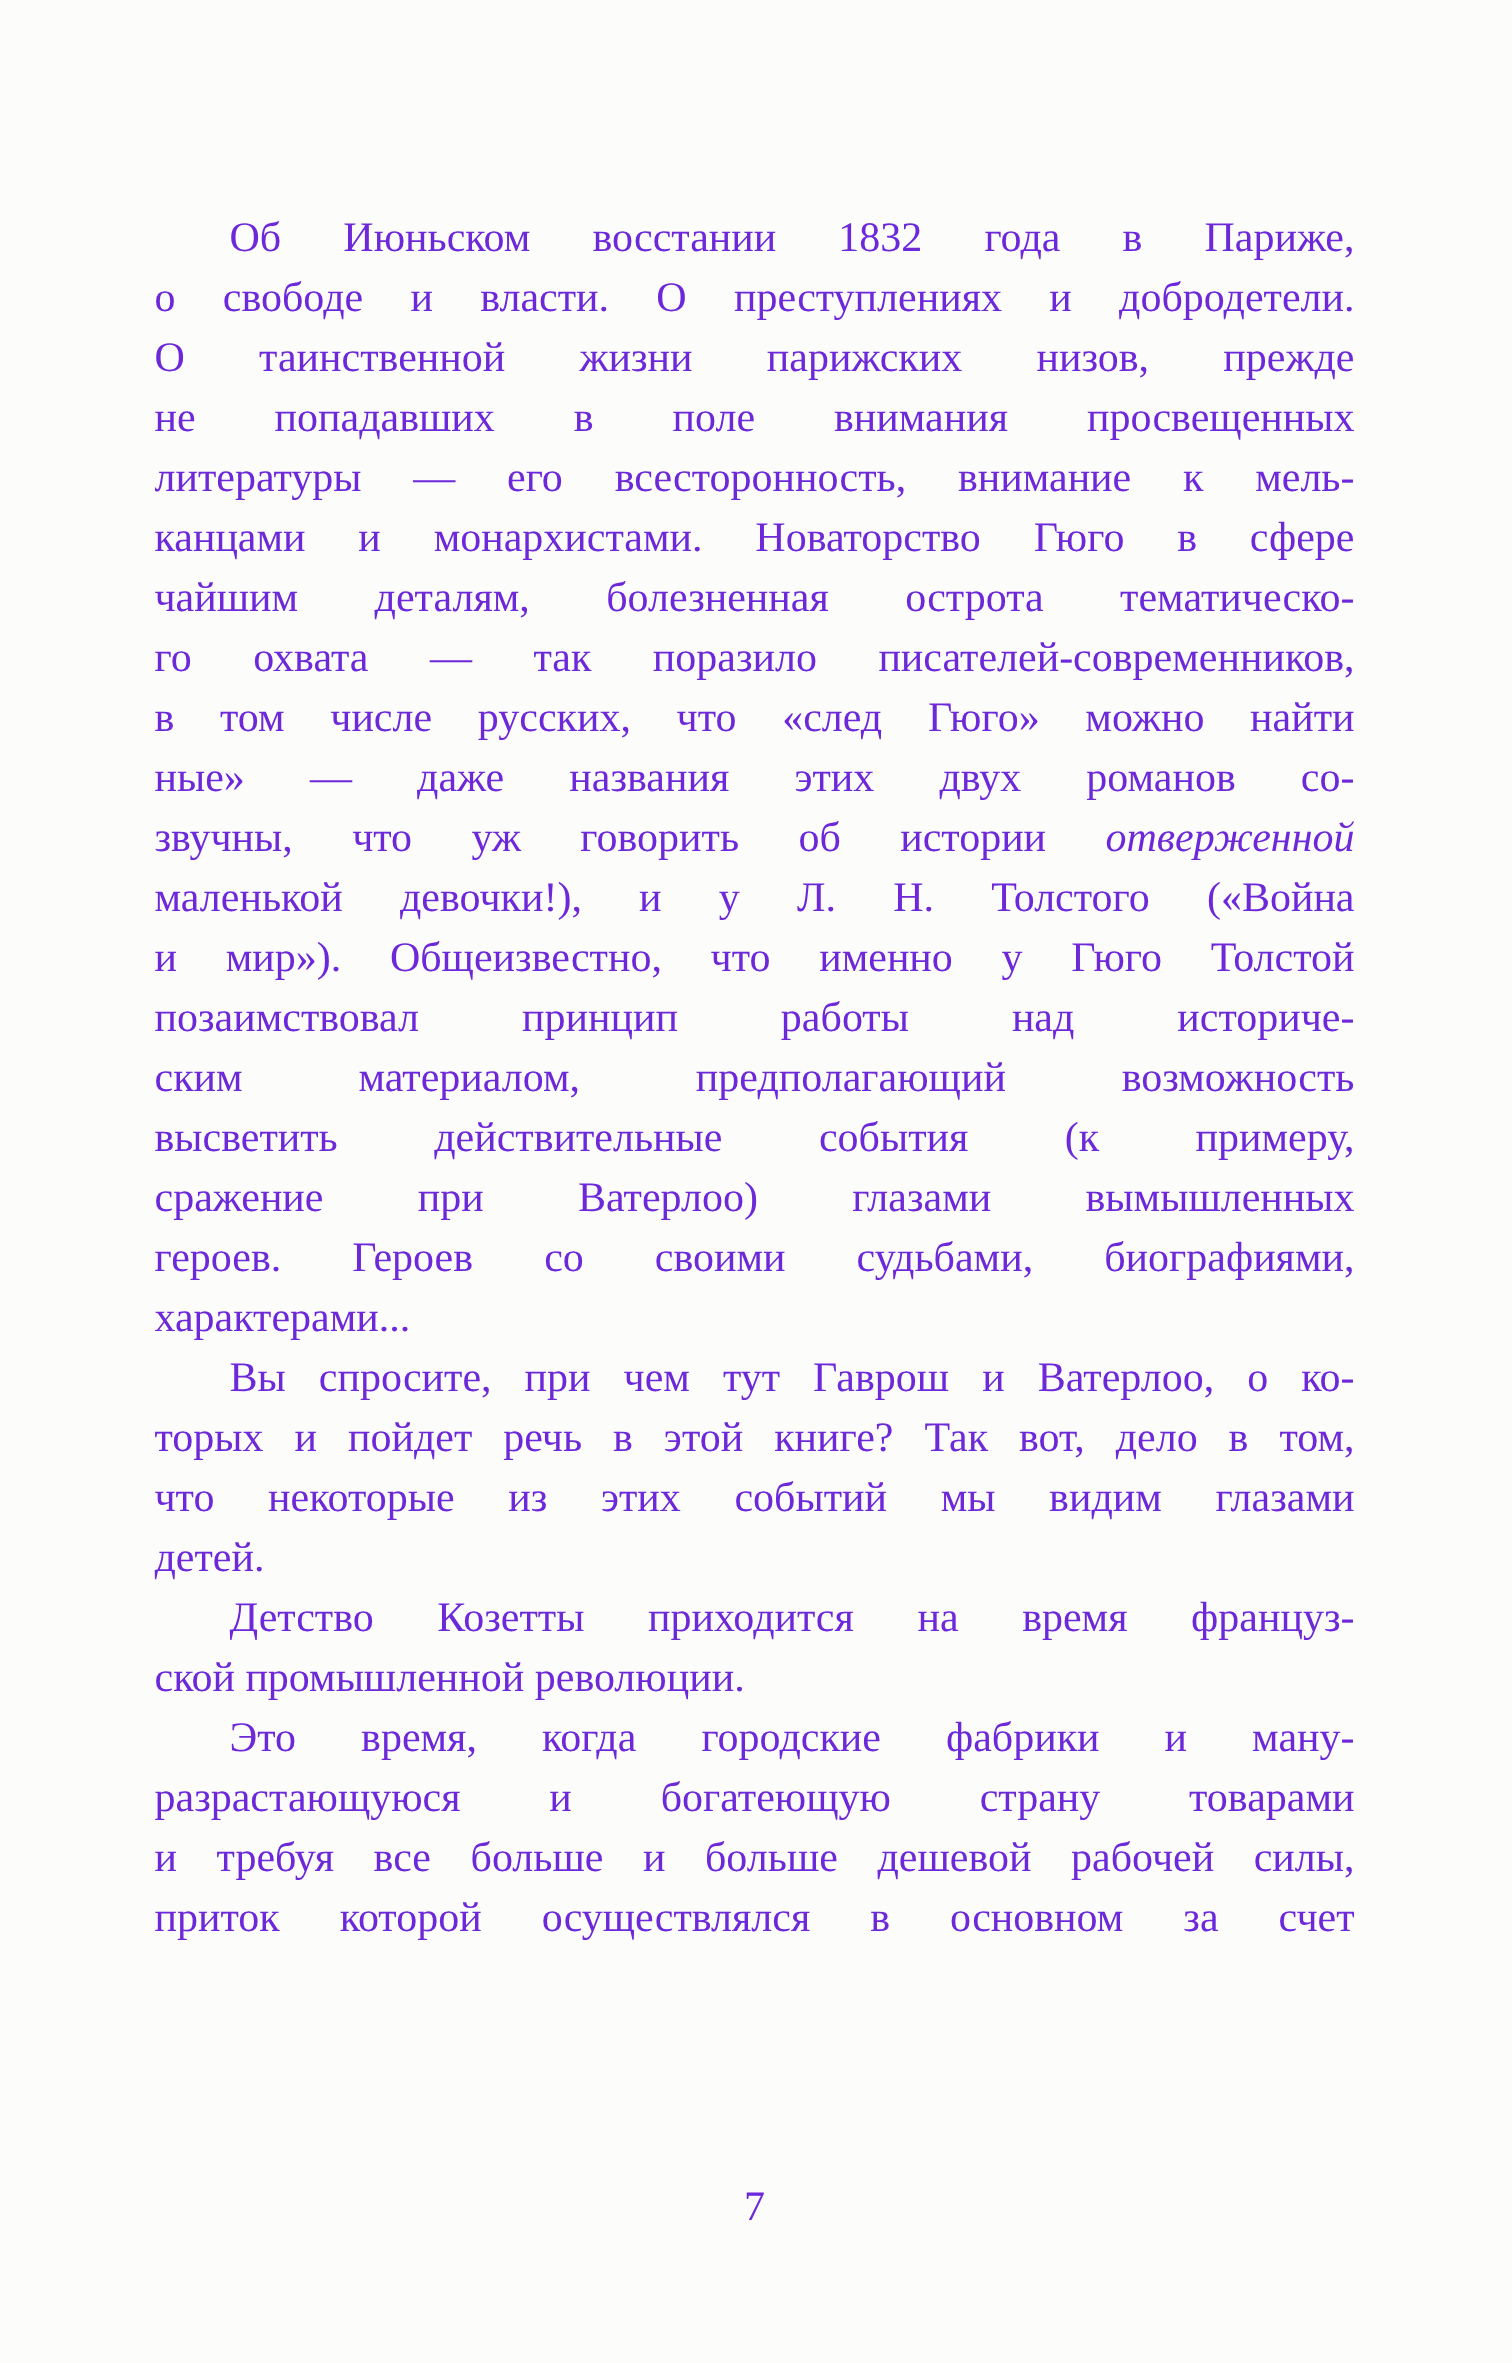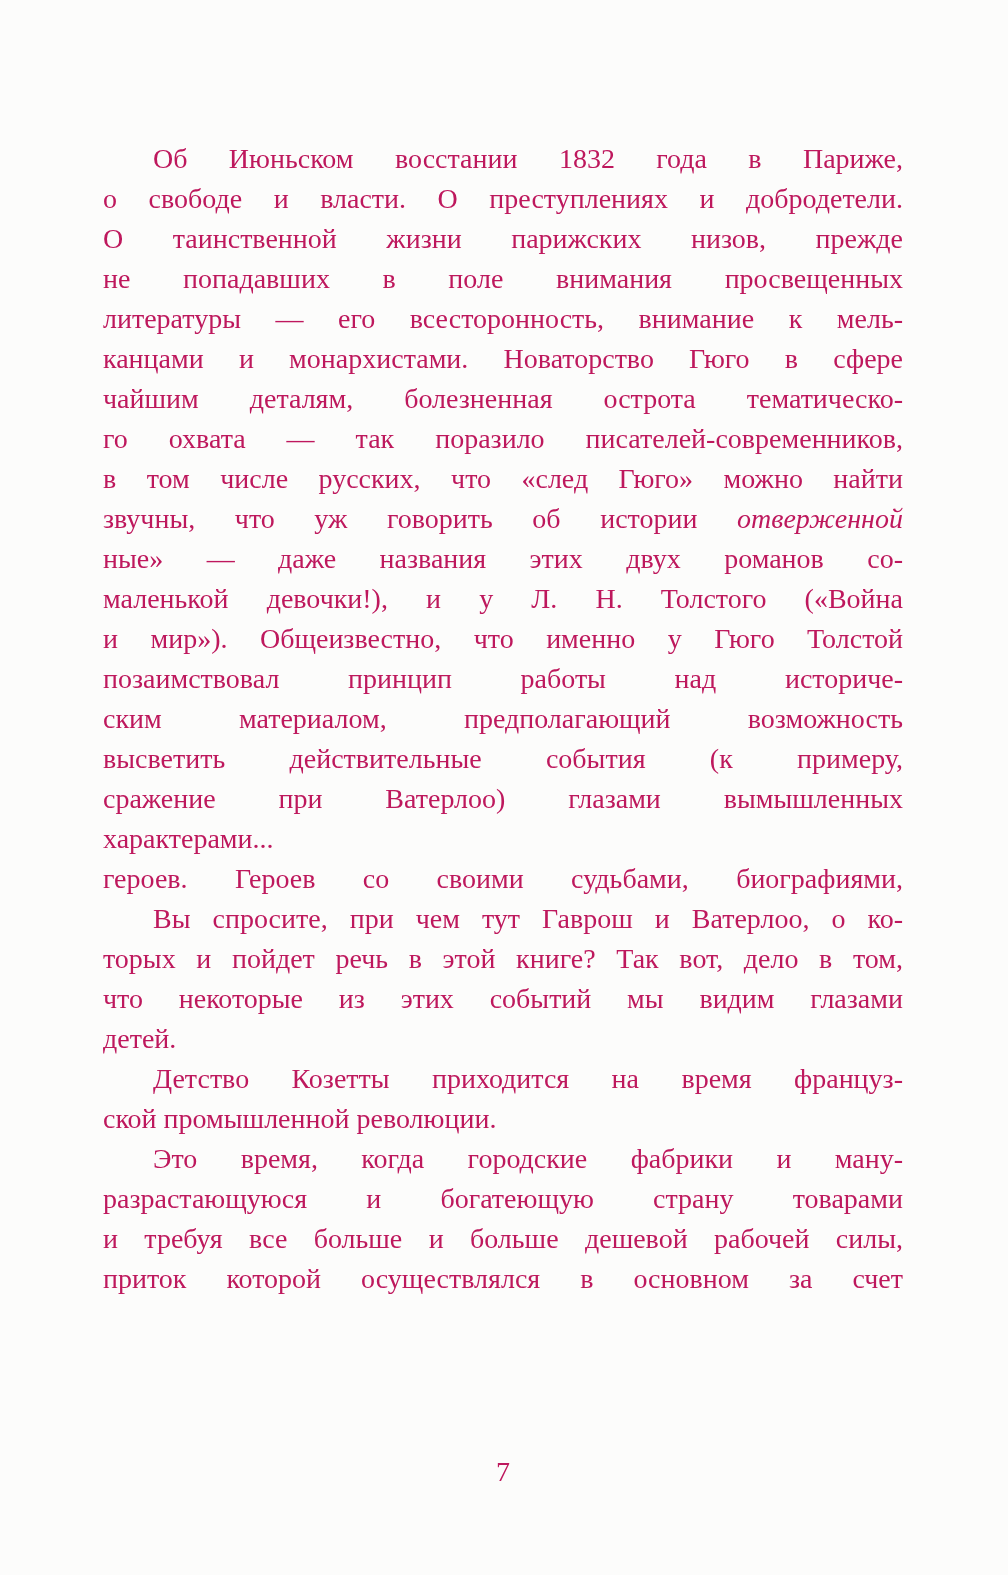--- a/index.html
+++ b/index.html
@@ -6,21 +6,21 @@
     margin: 0;
     padding: 0;
     background: #e8e8e8;
   }
   .page {
     position: relative;
     width: 1008px;
     height: 1575px;
     margin: 0 auto;
     background: #fcfcfb;
-    color: #be185d;
+    color: #6d28d9;
     font-family: "Liberation Serif", "DejaVu Serif", serif;
     overflow: hidden;
   }
   .text-block {
     position: absolute;
     left: 103px;
     top: 139px;
     width: 800px;
     font-size: 28px;
   }
@@ -60,30 +60,30 @@
   <div class="text-block">
       <div class="line indent"><span>Об Июньском восстании 1832 года в Париже,</span></div>
       <div class="line"><span>о свободе и власти. О преступлениях и добродетели.</span></div>
       <div class="line"><span>О таинственной жизни парижских низов, прежде</span></div>
       <div class="line"><span>не попадавших в поле внимания просвещенных</span></div>
       <div class="line"><span>литературы — его всесторонность, внимание к мель-</span></div>
       <div class="line"><span>канцами и монархистами. Новаторство Гюго в сфере</span></div>
       <div class="line"><span>чайшим деталям, болезненная острота тематическо-</span></div>
       <div class="line"><span>го охвата — так поразило писателей-современников,</span></div>
       <div class="line"><span>в том числе русских, что «след Гюго» можно найти</span></div>
+      <div class="line"><span>ные» — даже названия этих двух романов со-</span></div>
       <div class="line"><span>звучны, что уж говорить об истории </span><span class="italic">отверженной</span></div>
-      <div class="line"><span>ные» — даже названия этих двух романов со-</span></div>
       <div class="line"><span>маленькой девочки!), и у Л. Н. Толстого («Война</span></div>
       <div class="line"><span>и мир»). Общеизвестно, что именно у Гюго Толстой</span></div>
       <div class="line"><span>позаимствовал принцип работы над историче-</span></div>
       <div class="line"><span>ским материалом, предполагающий возможность</span></div>
       <div class="line"><span>высветить действительные события (к примеру,</span></div>
       <div class="line"><span>сражение при Ватерлоо) глазами вымышленных</span></div>
+      <div class="line"><span>героев. Героев со своими судьбами, биографиями,</span></div>
       <div class="line flush"><span>характерами...</span></div>
-      <div class="line"><span>героев. Героев со своими судьбами, биографиями,</span></div>
       <div class="line indent"><span>Вы спросите, при чем тут Гаврош и Ватерлоо, о ко-</span></div>
       <div class="line"><span>торых и пойдет речь в этой книге? Так вот, дело в том,</span></div>
       <div class="line"><span>что некоторые из этих событий мы видим глазами</span></div>
       <div class="line flush"><span>детей.</span></div>
       <div class="line indent"><span>Детство Козетты приходится на время француз-</span></div>
       <div class="line flush"><span>ской промышленной революции.</span></div>
       <div class="line indent"><span>Это время, когда городские фабрики и ману-</span></div>
       <div class="line"><span>разрастающуюся и богатеющую страну товарами</span></div>
       <div class="line"><span>и требуя все больше и больше дешевой рабочей силы,</span></div>
       <div class="line"><span>приток которой осуществлялся в основном за счет</span></div>

